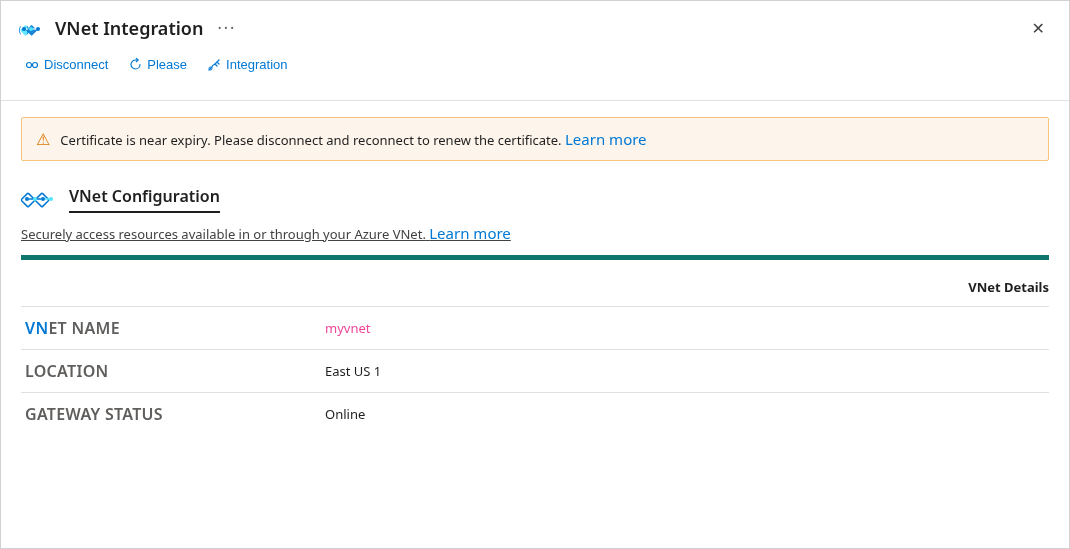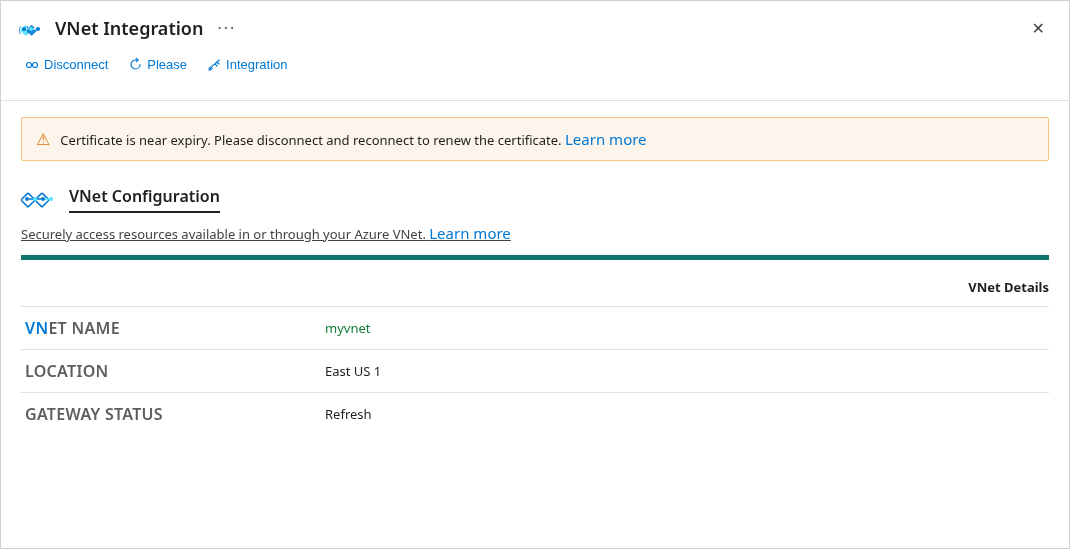--- a/index.html
+++ b/index.html
@@ -211,21 +211,21 @@
     .details-table .label-cell .vn {
       color: #0078d4;
     }
 
     .details-table .value-cell {
       font-size: 13px;
       color: #1f1f1f;
     }
 
     .value-link {
-      color: #15803d;
+      color: #ec4899;
       text-decoration: none;
     }
 
     
     .vnet-integration-icon {
       display: inline-flex;
       align-items: center;
       justify-content: center;
     }
   </style>
@@ -337,19 +337,19 @@
       <tr>
             <td class="label-cell"><span class="vn">VN</span>et NAME</td>
             <td class="value-cell"><a class="value-link" href="#">myvnet</a></td>
           </tr>
           <tr>
             <td class="label-cell">LOCATION</td>
             <td class="value-cell">East US 1</td>
           </tr>
           <tr>
             <td class="label-cell">GATEWAY STATUS</td>
-            <td class="value-cell">Refresh</td>
+            <td class="value-cell">Online</td>
           </tr>
         </tbody>
     </table>
 
   </div>
 </div>
 
 </body></html>

